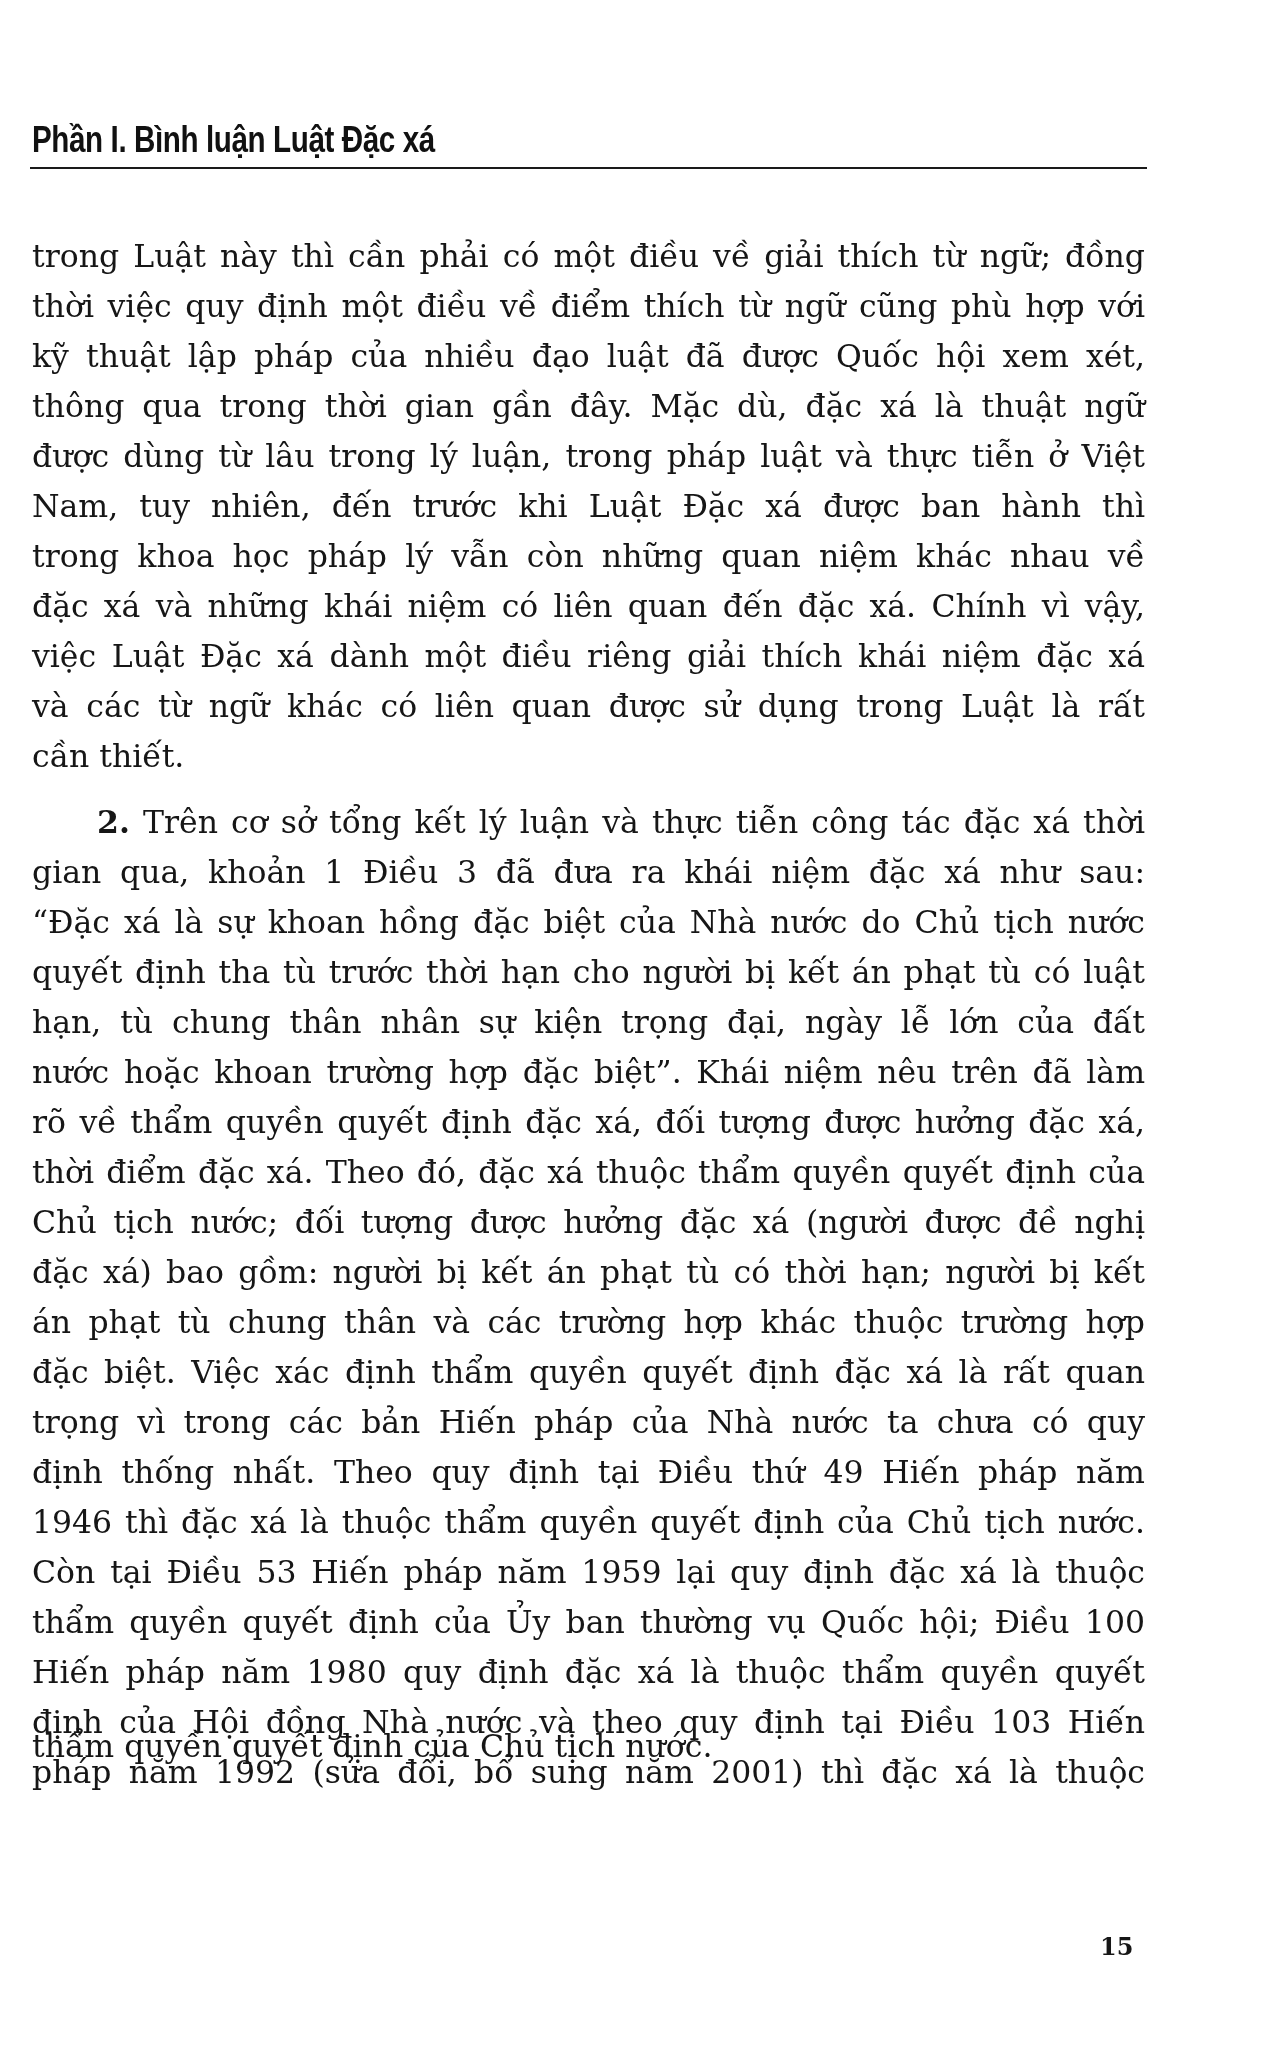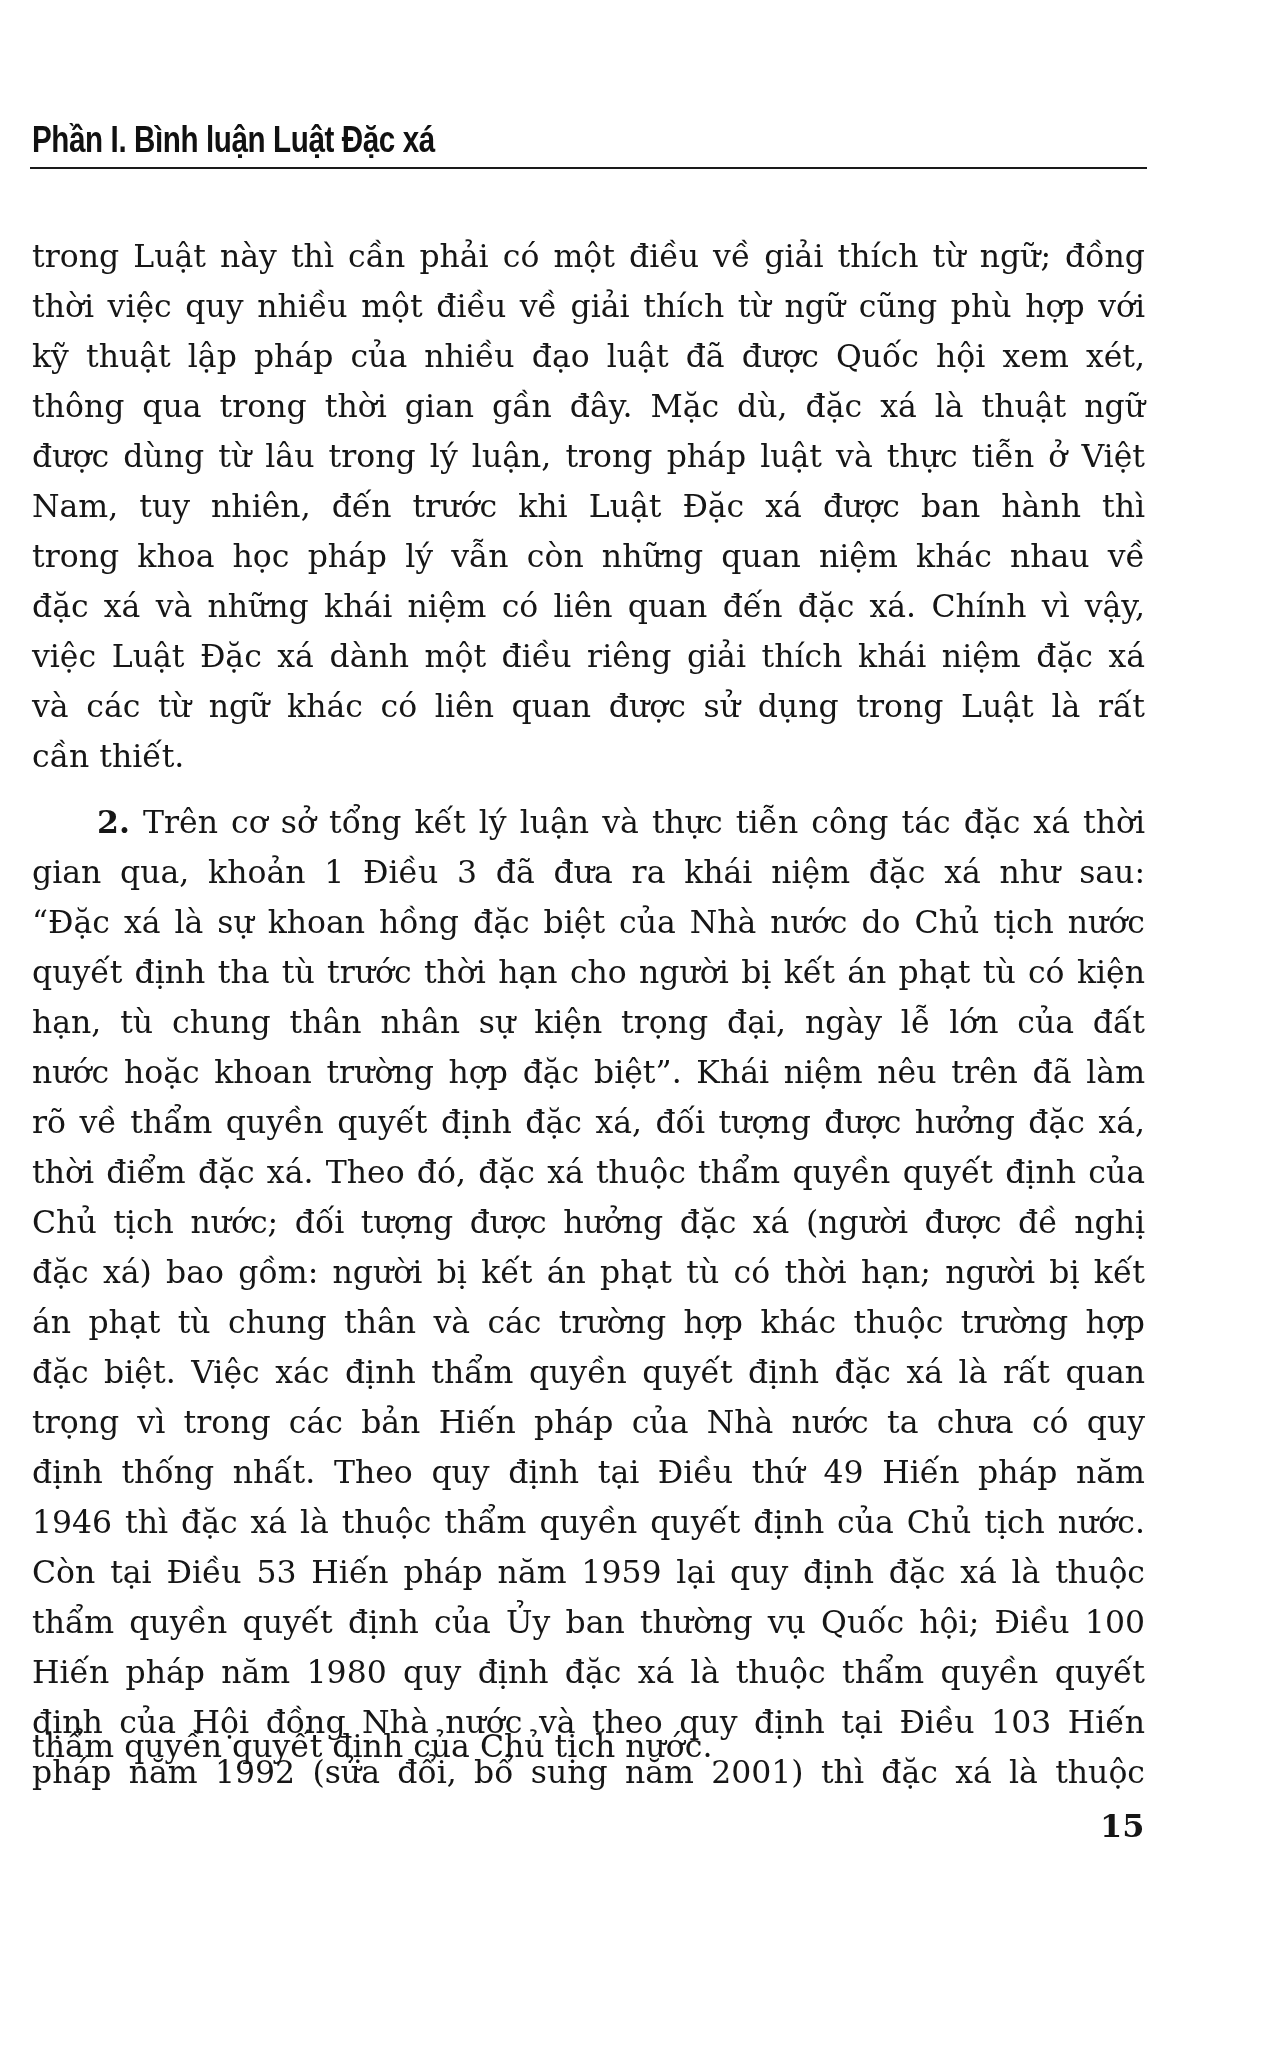--- a/index.html
+++ b/index.html
@@ -25,54 +25,54 @@
   .line {
     position: absolute; left: 0; width: 1113px; height: 50px; line-height: 50px;
     white-space: nowrap; text-align: justify; text-align-last: justify;
     overflow: visible;
   }
   .line.last { text-align-last: left; }
   .line.indent { left: 65px; width: 1048px; }
   .it { }
   .num-bold { font-weight: bold; }
   .page-number {
-    position: absolute; left: 1100px; top: 1804px; width: 44px; text-align: right;
-    font-family: "DejaVu Serif", "Liberation Serif", serif; font-weight: bold; font-size: 32px;
+    position: absolute; left: 1100px; top: 1925px; width: 44px; 
+    font-family: "DejaVu Serif", "Liberation Serif", serif; font-weight: bold; font-size: 24px;
     line-height: 44px; color: #161616;
   }
 </style>
 </head>
 <body>
 
 <div class="page">
 
   <div class="running-header">Phần I. Bình luận Luật Đặc xá</div>
   <div class="header-rule"></div>
 
   <div class="body-text">
 
     <div>
       <div class="line" style="top:231px">trong Luật này thì cần phải có một điều về giải thích từ ngữ; đồng</div>
-      <div class="line" style="top:281px">thời việc quy nhiều một điều về giải thích từ ngữ cũng phù hợp với</div>
+      <div class="line" style="top:281px">thời việc quy định một điều về điểm thích từ ngữ cũng phù hợp với</div>
       <div class="line" style="top:331px">kỹ thuật lập pháp của nhiều đạo luật đã được Quốc hội xem xét,</div>
       <div class="line" style="top:381px">thông qua trong thời gian gần đây. Mặc dù, đặc xá là thuật ngữ</div>
       <div class="line" style="top:431px">được dùng từ lâu trong lý luận, trong pháp luật và thực tiễn ở Việt</div>
       <div class="line" style="top:481px">Nam, tuy nhiên, đến trước khi Luật Đặc xá được ban hành thì</div>
       <div class="line" style="top:531px">trong khoa học pháp lý vẫn còn những quan niệm khác nhau về</div>
       <div class="line" style="top:581px">đặc xá và những khái niệm có liên quan đến đặc xá. Chính vì vậy,</div>
       <div class="line" style="top:631px">việc Luật Đặc xá dành một điều riêng giải thích khái niệm đặc xá</div>
       <div class="line" style="top:681px">và các từ ngữ khác có liên quan được sử dụng trong Luật là rất</div>
       <div class="line last" style="top:731px">cần thiết.</div>
     </div>
 
     <div>
       <div class="line indent" style="top:797px"><span class="num-bold">2.</span><span> Trên cơ sở tổng kết lý luận và thực tiễn công tác đặc xá thời</span></div>
       <div class="line" style="top:847px">gian qua, khoản 1 Điều 3 đã đưa ra khái niệm đặc xá như sau:</div>
       <div class="line it" style="top:897px">“Đặc xá là sự khoan hồng đặc biệt của Nhà nước do Chủ tịch nước</div>
-      <div class="line it" style="top:947px">quyết định tha tù trước thời hạn cho người bị kết án phạt tù có kiện</div>
+      <div class="line it" style="top:947px">quyết định tha tù trước thời hạn cho người bị kết án phạt tù có luật</div>
       <div class="line it" style="top:997px">hạn, tù chung thân nhân sự kiện trọng đại, ngày lễ lớn của đất</div>
       <div class="line" style="top:1047px"><span class="it">nước hoặc khoan trường hợp đặc biệt”</span><span>. Khái niệm nêu trên đã làm</span></div>
       <div class="line" style="top:1097px">rõ về thẩm quyền quyết định đặc xá, đối tượng được hưởng đặc xá,</div>
       <div class="line" style="top:1147px">thời điểm đặc xá. Theo đó, đặc xá thuộc thẩm quyền quyết định của</div>
       <div class="line" style="top:1197px">Chủ tịch nước; đối tượng được hưởng đặc xá (người được đề nghị</div>
       <div class="line" style="top:1247px">đặc xá) bao gồm: người bị kết án phạt tù có thời hạn; người bị kết</div>
       <div class="line" style="top:1297px">án phạt tù chung thân và các trường hợp khác thuộc trường hợp</div>
       <div class="line" style="top:1347px">đặc biệt. Việc xác định thẩm quyền quyết định đặc xá là rất quan</div>
       <div class="line" style="top:1397px">trọng vì trong các bản Hiến pháp của Nhà nước ta chưa có quy</div>
       <div class="line" style="top:1447px">định thống nhất. Theo quy định tại Điều thứ 49 Hiến pháp năm</div>

